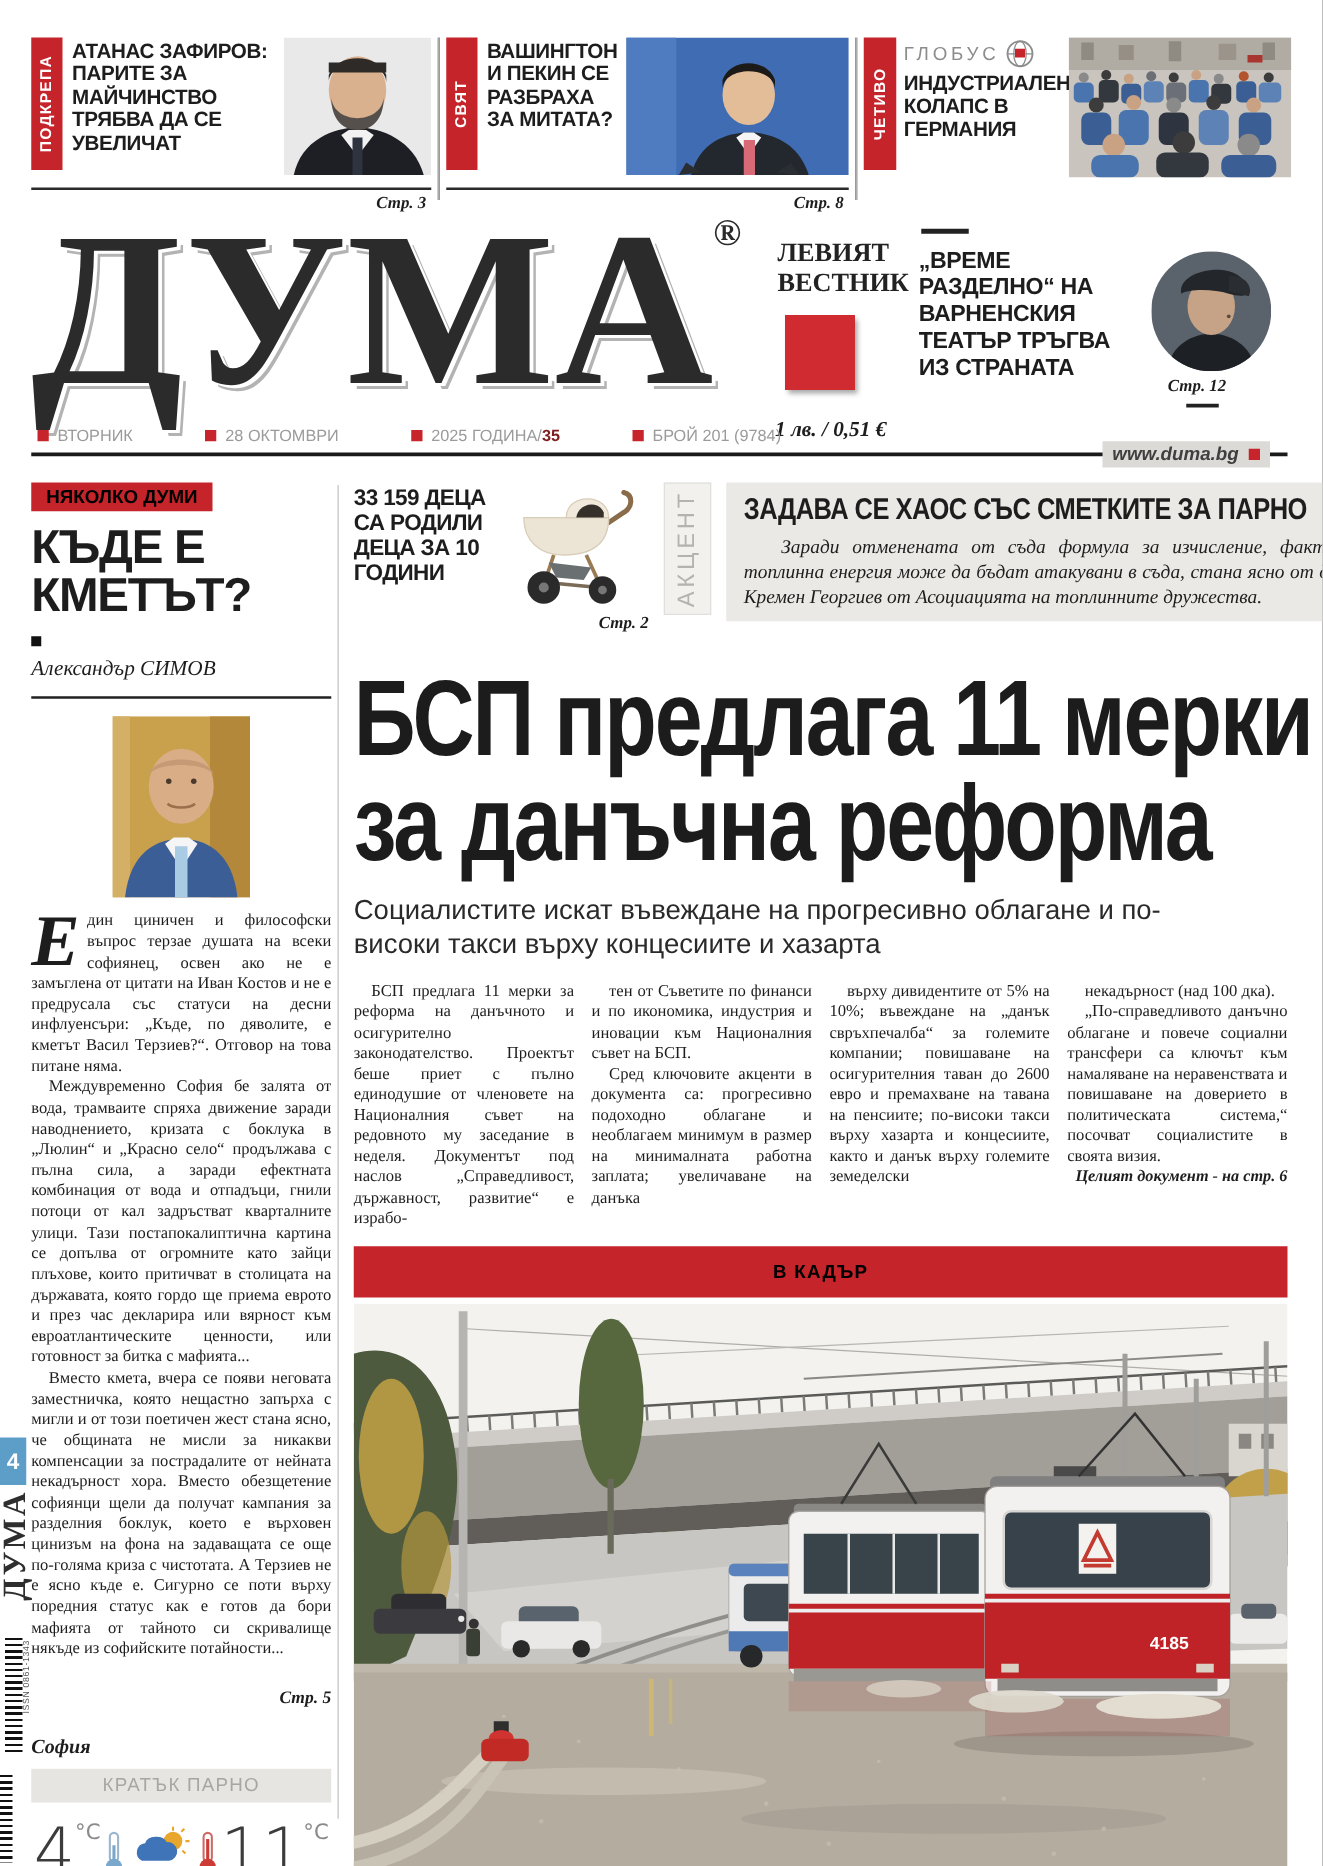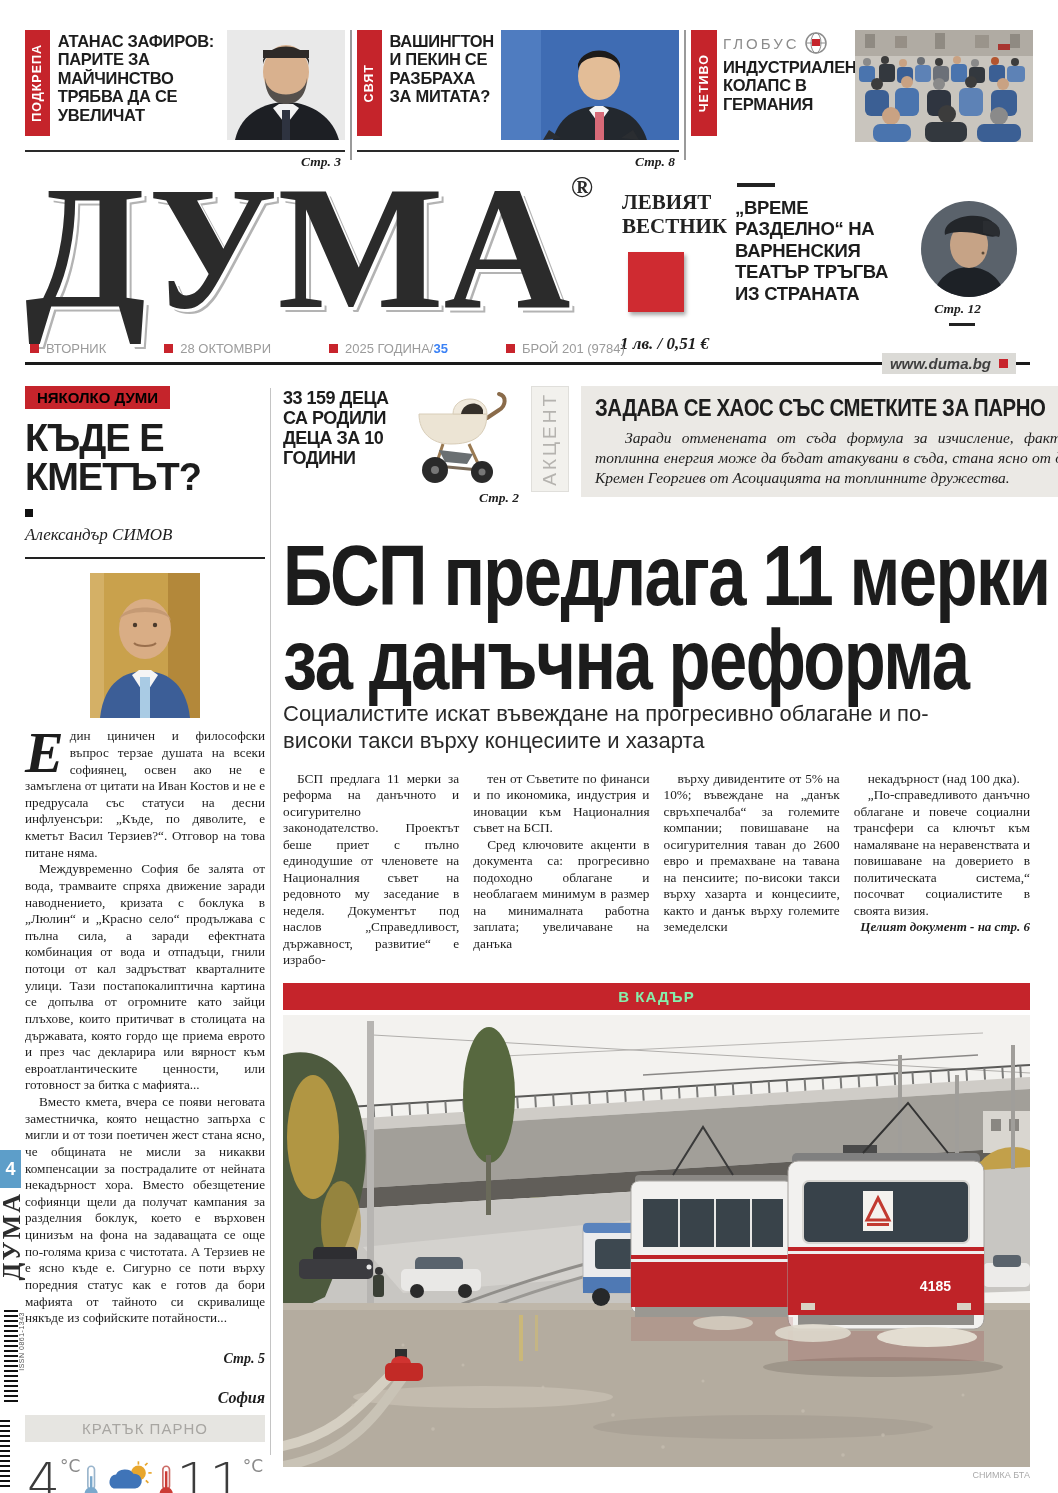--- a/index.html
+++ b/index.html
@@ -32,21 +32,21 @@
   .side-dash{width:38px;height:4px;background:#222;margin-left:2px;}
   .side-title{margin-top:10px;width:172px;font:bold 18.5px/1.16 "Liberation Sans",sans-serif;letter-spacing:-.3px;}
   .side-photo{position:absolute;right:14px;top:18px;width:96px;height:96px;border-radius:50%;overflow:hidden;}
   .side-page{position:absolute;right:50px;top:118px;font:bold italic 13.5px "Liberation Serif",serif;}
   .side-dash2{position:absolute;right:56px;top:140px;width:26px;height:3px;background:#222;}
 
   .dateline{position:absolute;left:30px;top:341px;display:flex;align-items:center;
             font:13px "Liberation Sans",sans-serif;color:#9b9b9b;}
   .dl-item{display:flex;align-items:center;margin-right:58px;}
   .dl-sq{width:9px;height:9px;background:#c8242c;margin-right:7px;}
-  .dl-red{color:#3b82f6;font-weight:bold;}
+  .dl-red{color:#7f1d1d;font-weight:bold;}
   .rule-main{position:absolute;left:25px;top:362px;width:1005px;height:3px;background:#1a1a1a;}
   .www-box{position:absolute;right:42px;top:353px;display:flex;align-items:center;background:#dbdad6;padding:2px 8px;}
   .www-box span.url{font:bold italic 15px "Liberation Sans",sans-serif;color:#3f3f3f;}
   .www-sq{width:9px;height:9px;background:#c8242c;margin-left:8px;}
 
   .vdiv{position:absolute;left:270px;top:388px;width:1px;height:1067px;background:#c4c4c4;}
 
   
   .opinion{position:absolute;left:25px;top:386px;width:240px;}
   .op-label{display:inline-block;background:#c5242b;color:#000000;font:bold 15px "Liberation Sans",sans-serif;padding:3px 12px;}
@@ -55,21 +55,21 @@
   .op-author{margin-top:8px;font:italic 17px "Liberation Serif",serif;}
   .op-rule{border-top:2px solid #222;margin-top:12px;}
   .op-photo{display:block;margin:14px auto 0;}
   .op-text{margin-top:10px;font:13.2px/1.26 "Liberation Serif",serif;text-align:justify;}
   .op-text p{margin:0;}
   .op-text p.ind{text-indent:14px;}
   .dropcap{float:left;font:italic bold 58px/44px "Liberation Serif",serif;margin:3px 6px 0 0;}
   .op-page{text-align:right;font:bold italic 14px "Liberation Serif",serif;margin-top:24px;}
 
   .wx{margin-top:22px;}
-  .wx-city{text-align:right;font:bold italic 16px "Liberation Serif",serif;}
+  .wx-city{text-align:left;font:bold italic 16px "Liberation Serif",serif;}
   .wx-cond{margin-top:8px;background:#e6e5e1;color:#a8a6a2;text-align:center;
            font:15px "Liberation Sans",sans-serif;letter-spacing:1px;padding:5px 0;}
   .wx-row{margin-top:14px;display:flex;align-items:center;justify-content:space-between;padding:0 2px;}
   .wx-temp{font:300 52px/1 "DejaVu Sans",sans-serif;color:#3c3c3c;}
   .wx-deg{font-size:17px;color:#8a8a8a;vertical-align:28px;font-weight:400;}
 
   
   .spine-num{position:absolute;left:0;top:1150px;width:21px;height:38px;background:#5d9ec9;color:#fff;
              display:flex;align-items:center;justify-content:center;font:bold 18px "Liberation Sans",sans-serif;}
   .spine-title{position:absolute;left:-3px;top:1192px;writing-mode:vertical-rl;transform:rotate(180deg);
@@ -95,28 +95,28 @@
   .accent-box{background:#ebe9e5;padding:8px 14px 10px;}
   .accent-title{display:inline-block;transform:scaleX(.85);transform-origin:left;white-space:nowrap;
                 font:bold 24px "Liberation Sans",sans-serif;letter-spacing:-.5px;}
   .accent-text{margin-top:6px;font:italic 15.5px/1.28 "Liberation Serif",serif;text-align:justify;text-indent:30px;}
   .accent-page{text-align:right;font:bold italic 13.5px "Liberation Serif",serif;margin-top:5px;}
 
   .headline{margin-top:16px;}
   .headline div{white-space:nowrap;}
   .headline span{display:inline-block;transform:scaleX(.8);transform-origin:left;
                  font:bold 86px/0.97 "Liberation Sans",sans-serif;letter-spacing:-2px;color:#1c1c1c;}
-  .subhead{width:700px;font:22px/1.22 "Liberation Sans",sans-serif;color:#2a2a2a;}
+  .subhead{margin-top:14px;width:700px;font:22px/1.22 "Liberation Sans",sans-serif;color:#2a2a2a;}
 
   .cols{margin-top:16px;display:grid;grid-template-columns:repeat(4,1fr);gap:14px;
         font:13.3px/1.24 "Liberation Serif",serif;text-align:justify;}
   .cols p{margin:0;text-indent:14px;}
   .colnote{font:bold italic 13px "Liberation Serif",serif;text-align:right;margin-top:2px;text-indent:0 !important;}
 
-  .banner{margin-top:14px;height:27px;background:#c5242b;color:#86efac;display:flex;align-items:center;justify-content:center;
+  .banner{margin-top:14px;height:41px;background:#c5242b;color:#000000;display:flex;align-items:center;justify-content:center;
           font:bold 15px "Liberation Sans",sans-serif;letter-spacing:1px;}
   .bigphoto{margin-top:5px;display:block;}
   .credit{text-align:right;font:9px "Liberation Sans",sans-serif;color:#aaa;margin-top:3px;}
 </style>
 </head>
 <body>
 
 <div class="page">
 
   <div class="teasers">

